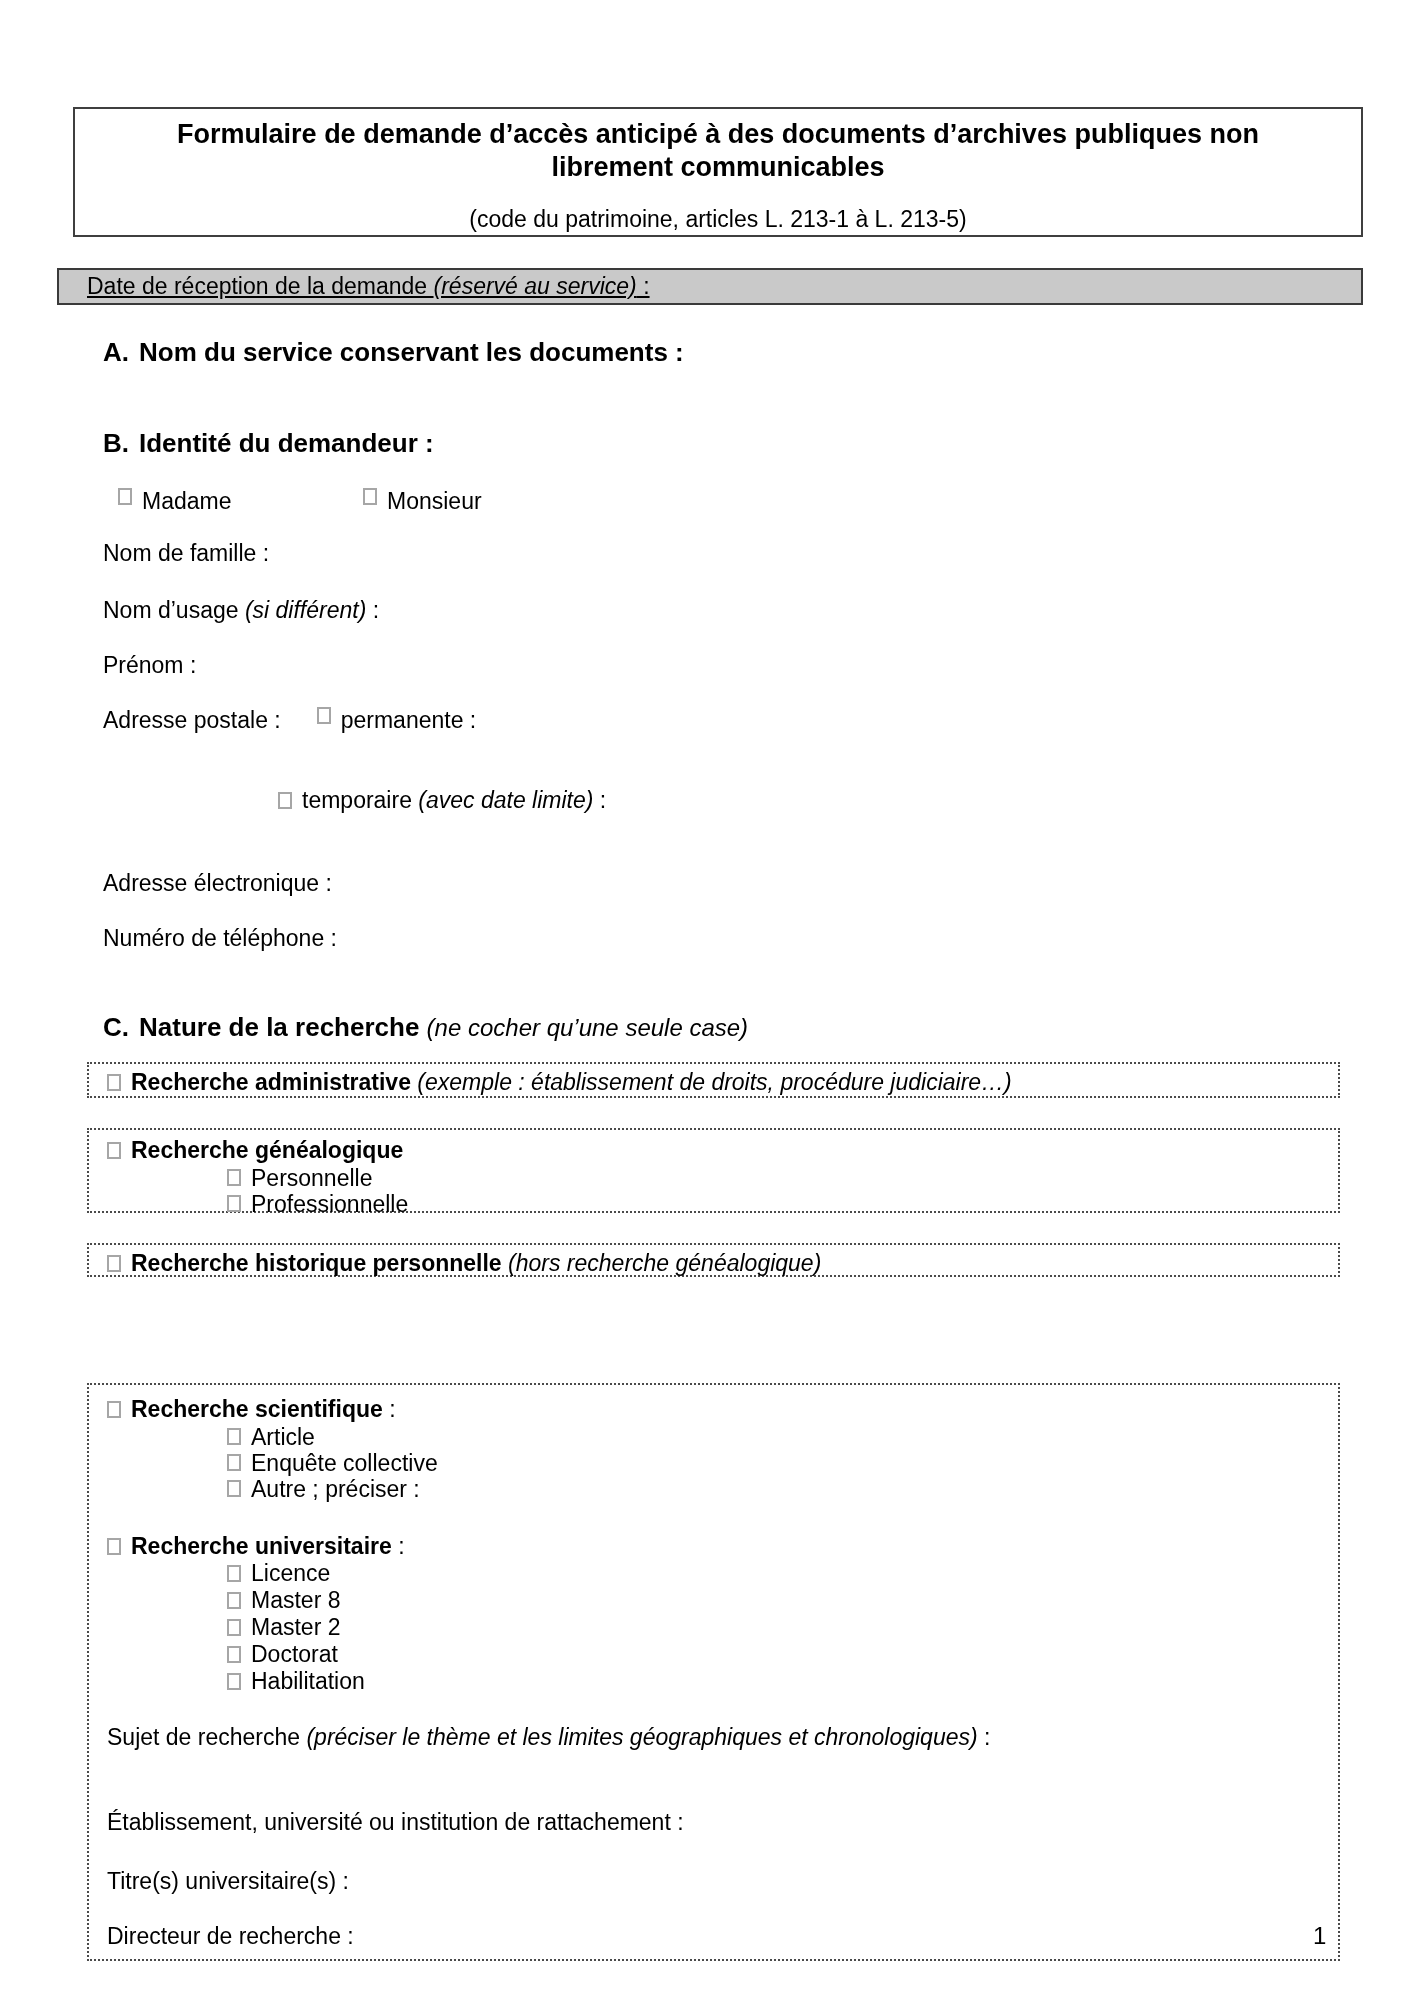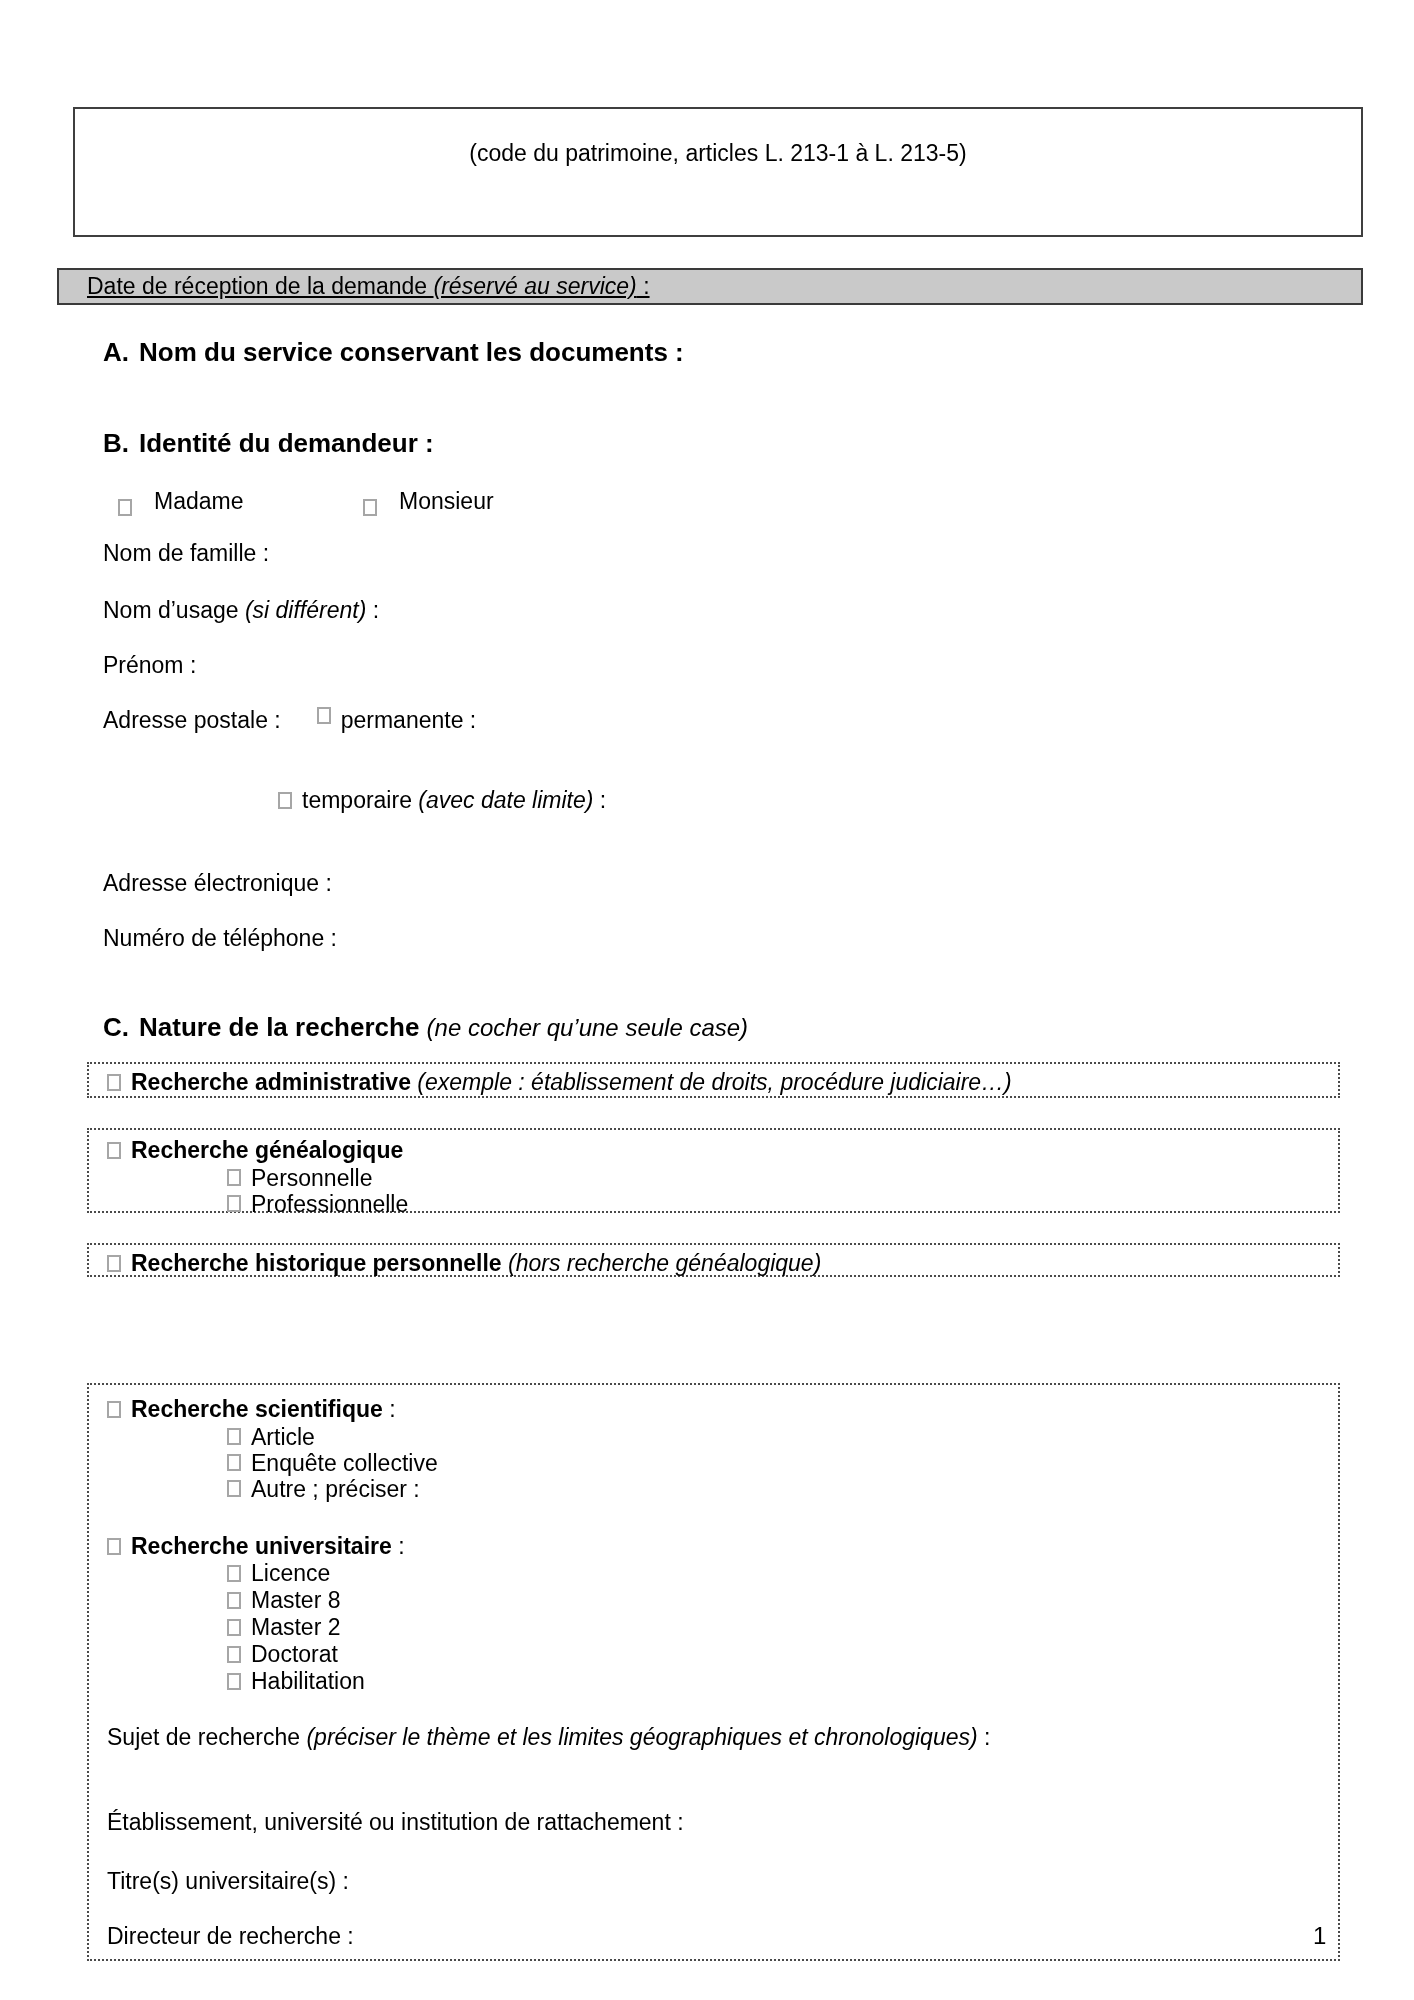--- a/index.html
+++ b/index.html
@@ -38,21 +38,21 @@
 
   
   .cb {
     display:inline-block; width:14px; height:17px;
     border:2px solid #a6a6a6; background:#fff;
     vertical-align:-2px; margin-right:10px; flex:none; cursor:pointer;
   }
   .cb-row { display:flex; align-items:center; }
 
   .civility { display:flex; }
-  .civ-item { display:flex; align-items:flex-end;gap:12px; }
+  .civ-item { display:flex; align-items:flex-start; }
   .civ-item.first { width:245px; }
 
   .postal-row { display:flex; align-items:flex-start; }
   .postal-row .postal-label { margin-right:36px; }
 
   
   .dotted-box {
     left:87px; width:1253px; border:2px dotted #4a4a4a; background:#fff;
     padding:5px 14px 6px 18px; font-size:23px;
   }
@@ -71,20 +71,21 @@
   .director-line { margin-top:27px; }
 
   .page-number { top:1922px; left:1313px; font-size:24px; }
 </style>
 </head>
 <body>
 
 <div class="page">
 
   <div class="abs title-box">
+    <div class="doc-title">Formulaire de demande d’accès anticipé à des documents d’archives publiques non librement communicables</div>
     <div class="doc-subtitle">(code du patrimoine, articles L. 213-1 à L. 213-5)</div>
   </div>
 
   <div class="abs reception-bar">
     <span>Date de réception de la demande </span><span class="note">(réservé au service)</span><span> :</span>
   </div>
 
   <div class="abs section-header" style="top:337px; left:103px;">
     <span class="sec-num">A.</span><span>Nom du service conservant les documents :</span>
   </div>

